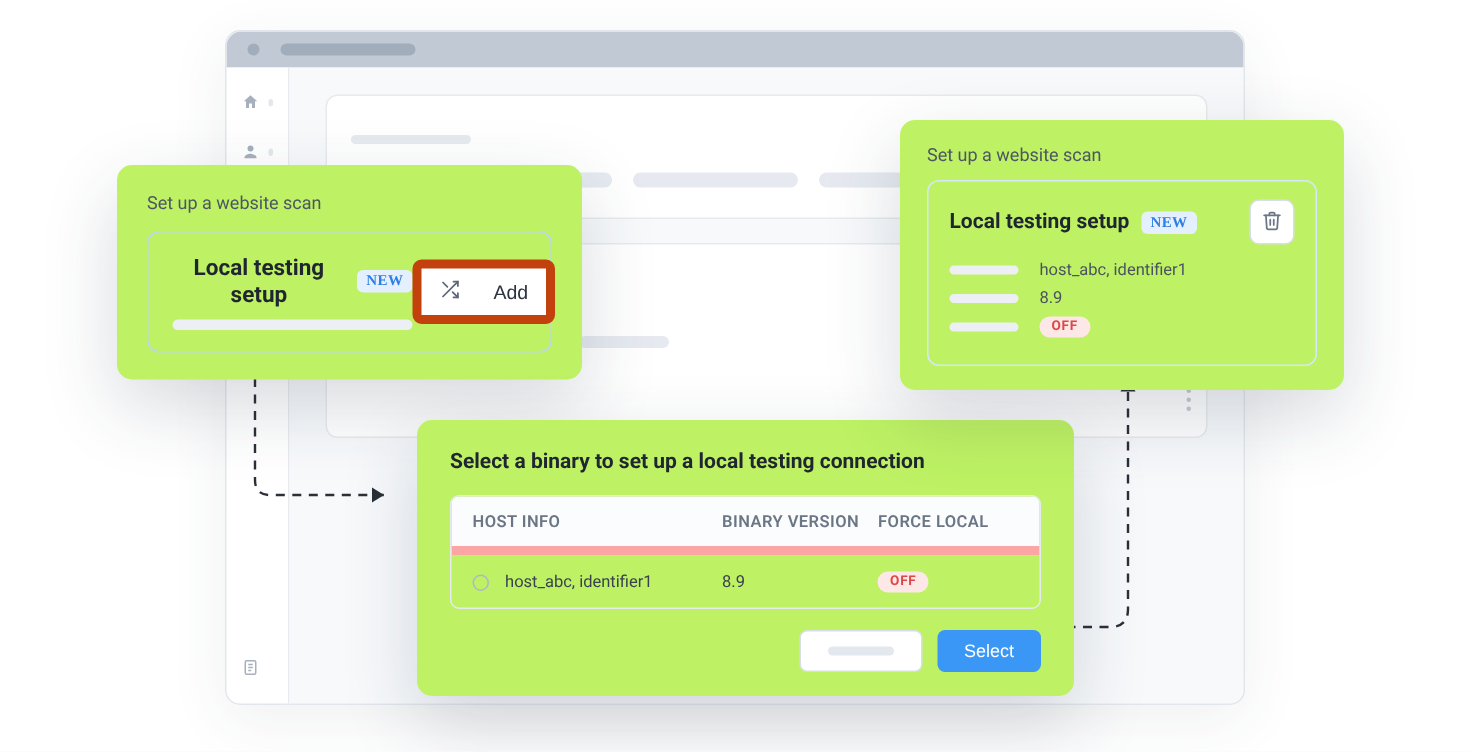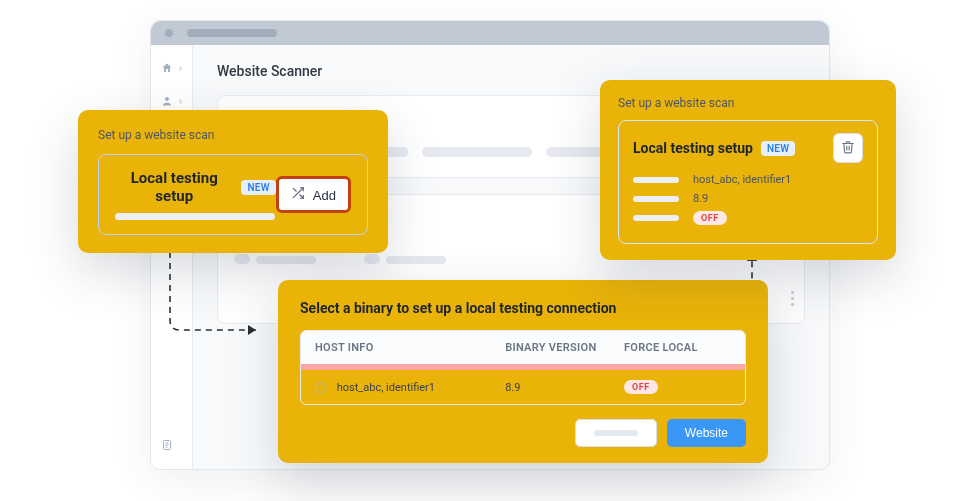--- a/index.html
+++ b/index.html
@@ -52,51 +52,52 @@
   .sk-block { display:inline-block; height:10px; background:#e6eaf0; border-radius:5px; margin-right:14px; }
   .sk-block.w1{width:90px;} .sk-block.w2{width:70px;} .sk-block.w3{width:110px;} .sk-block.w4{width:70px;}
   .sk-pill { display:inline-block; width:16px; height:10px; background:#e6eaf0; border-radius:5px; margin-right:6px;}
 
   .dots-col { position:absolute; right:10px; display:flex; flex-direction:column; gap:3px; }
   .dots-col span { width:3px;height:3px;border-radius:50%;background:#c4ccd7; }
 
   
   .card {
     position:absolute;
-    background:#eab308;
+    background:#bef264;
     border-radius:10px;
     box-shadow: 0 18px 50px rgba(40,50,70,0.18);
     padding:18px 20px;
   }
 
   
   .card-a { left:78px; top:110px; width:310px; }
   .card-a .subhead { font-size:12px; color:#4d5664; margin-bottom:12px; }
   .setup-box {
     border:1px solid #bcd5f5; border-radius:8px; padding:14px 16px;
     display:flex; align-items:center; justify-content:space-between;
   }
   .setup-left { display:flex; flex-direction:column; gap:8px; }
   .setup-title-row { display:flex; align-items:center; gap:8px; }
   .setup-title { font-size:15px; font-weight:700; color:#1f2630;text-align:center; }
   .badge-new {
     font-size:10px; font-weight:600; color:#2f7fe3;
     background:#e4f0ff; border-radius:4px; padding:2px 6px;
     letter-spacing:.3px;
+    font-family:Liberation Serif, serif;
   }
   .setup-skel { width:160px;height:7px;background:#eceff4;border-radius:4px; }
   .add-btn {
-    display:flex; align-items:flex-end; gap:8px;
-    border:3px solid #c2410c; border-radius:6px;
+    display:flex; align-items:center; gap:22px;
+    border:6px solid #c2410c; border-radius:6px;
     padding:7px 12px; font-size:13px; color:#2b3340; background:#fff;
   }
   .add-btn svg { color:#5c6678; }
 
   
-  .card-b { left:278px; top:280px; width:490px; padding:20px 22px 16px; }
+  .card-b { left:278px; top:280px; width:438px; padding:20px 22px 16px; }
   .card-b .title { font-size:14px; font-weight:700; color:#1f2630; margin-bottom:14px; }
   .tbl { border:1px solid #e6eaef; border-radius:6px; overflow:hidden; font-size:11px; }
   .tbl-head, .tbl-row { display:grid; grid-template-columns: 1.6fr 1fr .9fr; align-items:center; padding:10px 14px; }
   .tbl-head { background:#fbfcfe; color:#6b7685; font-weight:600; letter-spacing:.3px; border-bottom:6px solid #fca5a5;}
   .tbl-row { color:#3a4250; }
   .radio { width:11px;height:11px;border:1.5px solid #aeb8c6;border-radius:50%;display:inline-block;margin-right:8px;vertical-align:middle;}
   .off-pill {
     display:inline-block; font-size:9px; font-weight:700; color:#de4747;
     background:#fde7e7; padding:2px 8px; border-radius:10px; letter-spacing:.5px;
   }
@@ -165,21 +166,20 @@
                 <rect x="5" y="3" width="14" height="18" rx="2"></rect>
                 <line x1="9" y1="8" x2="15" y2="8"></line>
                 <line x1="9" y1="12" x2="15" y2="12"></line>
                 <line x1="9" y1="16" x2="13" y2="16"></line>
               </svg>
           </span>
         </div>
       </div>
     </div>
     <div class="content">
-      <div class="content-title">Website Scanner</div>
       <div class="skeleton-card" style="position:relative;">
         <div class="sk-row tiny"></div>
         <div style="margin-top:14px;">
           <span class="sk-block w1"></span><span class="sk-block w2"></span><span class="sk-block w3"></span><span class="sk-block w4"></span>
         </div>
         <div class="dots-col" style="top:16px;">
             <span></span>
             <span></span>
             <span></span>
           </div>
@@ -254,21 +254,21 @@
         <span>host_abc, identifier1</span>
       </span>
       <span>8.9</span>
       <span><span class="off-pill">OFF</span></span>
     </div>
   </div>
   <div class="actions">
     <button class="btn-secondary">
         <span class="sk"></span>
       </button>
-    <button class="btn-primary">Website</button>
+    <button class="btn-primary">Select</button>
   </div>
 </div>
 
 <div class="card card-c">
   <div class="subhead">Set up a website scan</div>
   <div class="summary-box">
     <div class="summary-top">
       <div class="summary-title-wrap">
         <span class="setup-title" style="font-size:14px;">Local testing setup</span>
         <span class="badge-new">NEW</span>

